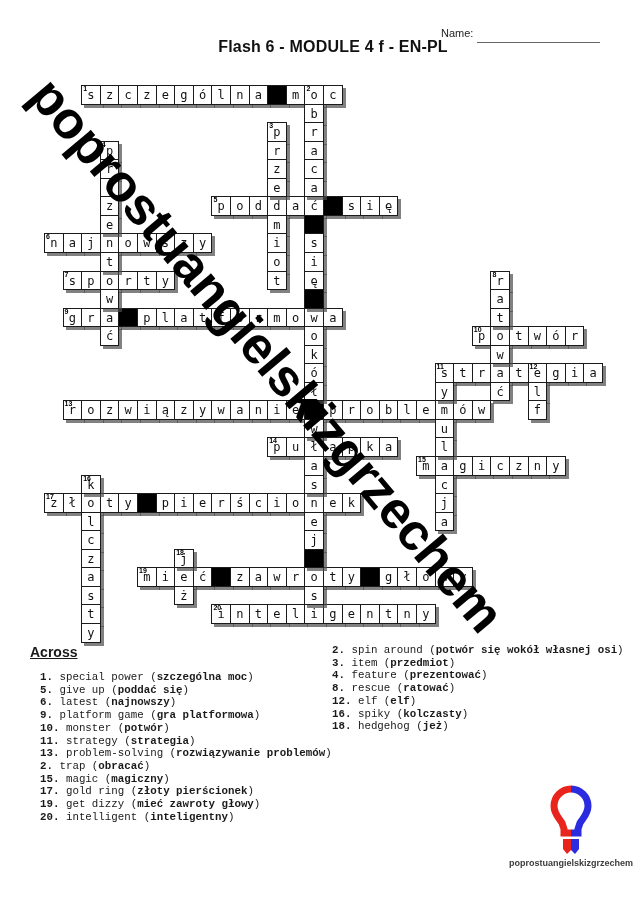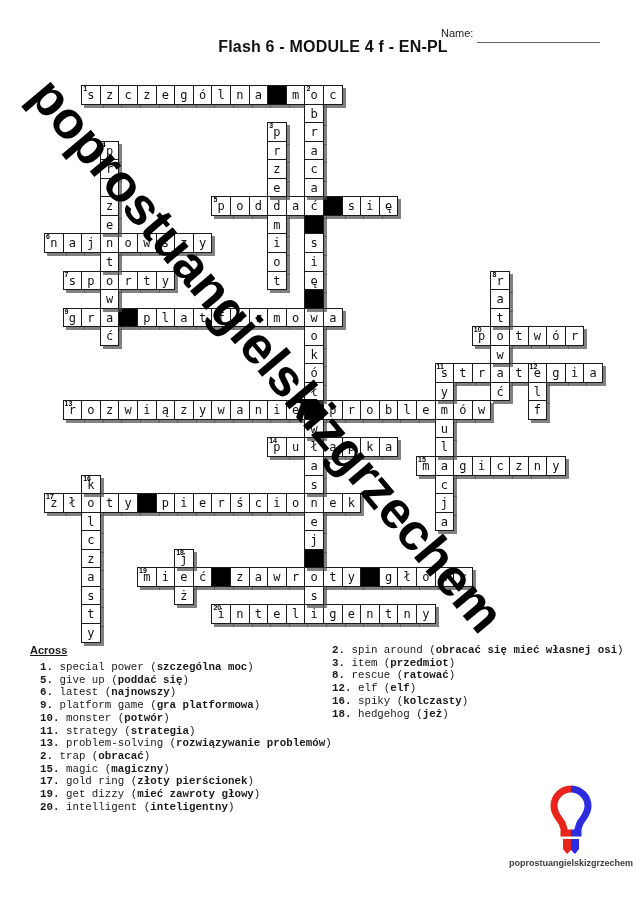--- a/index.html
+++ b/index.html
@@ -23,21 +23,21 @@
   .cw-num{position:absolute;top:-1px;left:1px;font-size:7px;line-height:8px;
     font-family:"Liberation Sans",sans-serif;font-weight:bold;color:#000;}
   
   #watermark{position:absolute;left:64px;top:66px;z-index:5;
     font-size:52px;font-weight:bold;color:#000;white-space:nowrap;
     transform:rotate(50deg);transform-origin:0 0;letter-spacing:-.5px;pointer-events:none;}
   
   .clue-col{position:absolute;font-size:10.8px;color:#1a1a1a;z-index:2;}
   #across-col{left:30px;top:644px;width:290px;}
   #down-col{left:322px;top:644px;width:300px;}
-  .clue-heading{font-size:11px;font-weight:bold;text-decoration:underline;margin-bottom:5px;}
+  .clue-heading{font-size:14px;font-weight:bold;text-decoration:underline;margin-bottom:11px;}
   .clue{margin-left:10px;line-height:12.7px;white-space:nowrap;font-family:Liberation Mono, monospace;}
   .clue .cnum{font-weight:bold;}
   .clue b{font-weight:bold;}
   
   #logo{position:absolute;left:506px;top:784px;width:130px;text-align:center;z-index:2;}
   #logo svg{display:block;margin:0 auto;}
   .logo-text{font-size:9px;font-weight:bold;color:#3c3c3c;margin-top:4px;letter-spacing:0;}
 </style>
 </head>
 <body>
@@ -279,22 +279,23 @@
       <div class="clue"><span class="cnum">13.</span> problem-solving (<b>rozwiązywanie problemów</b>)</div>
       <div class="clue"><span class="cnum">2.</span> trap (<b>obracać</b>)</div>
       <div class="clue"><span class="cnum">15.</span> magic (<b>magiczny</b>)</div>
       <div class="clue"><span class="cnum">17.</span> gold ring (<b>złoty pierścionek</b>)</div>
       <div class="clue"><span class="cnum">19.</span> get dizzy (<b>mieć zawroty głowy</b>)</div>
       <div class="clue"><span class="cnum">20.</span> intelligent (<b>inteligentny</b>)</div>
     </div>
 </div>
 <div id="down-col" class="clue-col">
   <div id="down-list">
-      <div class="clue"><span class="cnum">2.</span> spin around (<b>obracać się mieć własnej osi</b>)</div>
+      <div class="clue"><span class="cnum">2.</span> spin around (<b>potwór się wokół własnej osi</b>)</div>
       <div class="clue"><span class="cnum">3.</span> item (<b>przedmiot</b>)</div>
+      <div class="clue"><span class="cnum">4.</span> feature (<b>prezentować</b>)</div>
       <div class="clue"><span class="cnum">8.</span> rescue (<b>ratować</b>)</div>
       <div class="clue"><span class="cnum">12.</span> elf (<b>elf</b>)</div>
       <div class="clue"><span class="cnum">16.</span> spiky (<b>kolczasty</b>)</div>
       <div class="clue"><span class="cnum">18.</span> hedgehog (<b>jeż</b>)</div>
     </div>
 </div>
 
 <div id="logo">
   <svg width="46" height="70" viewBox="0 0 46 70">
 

